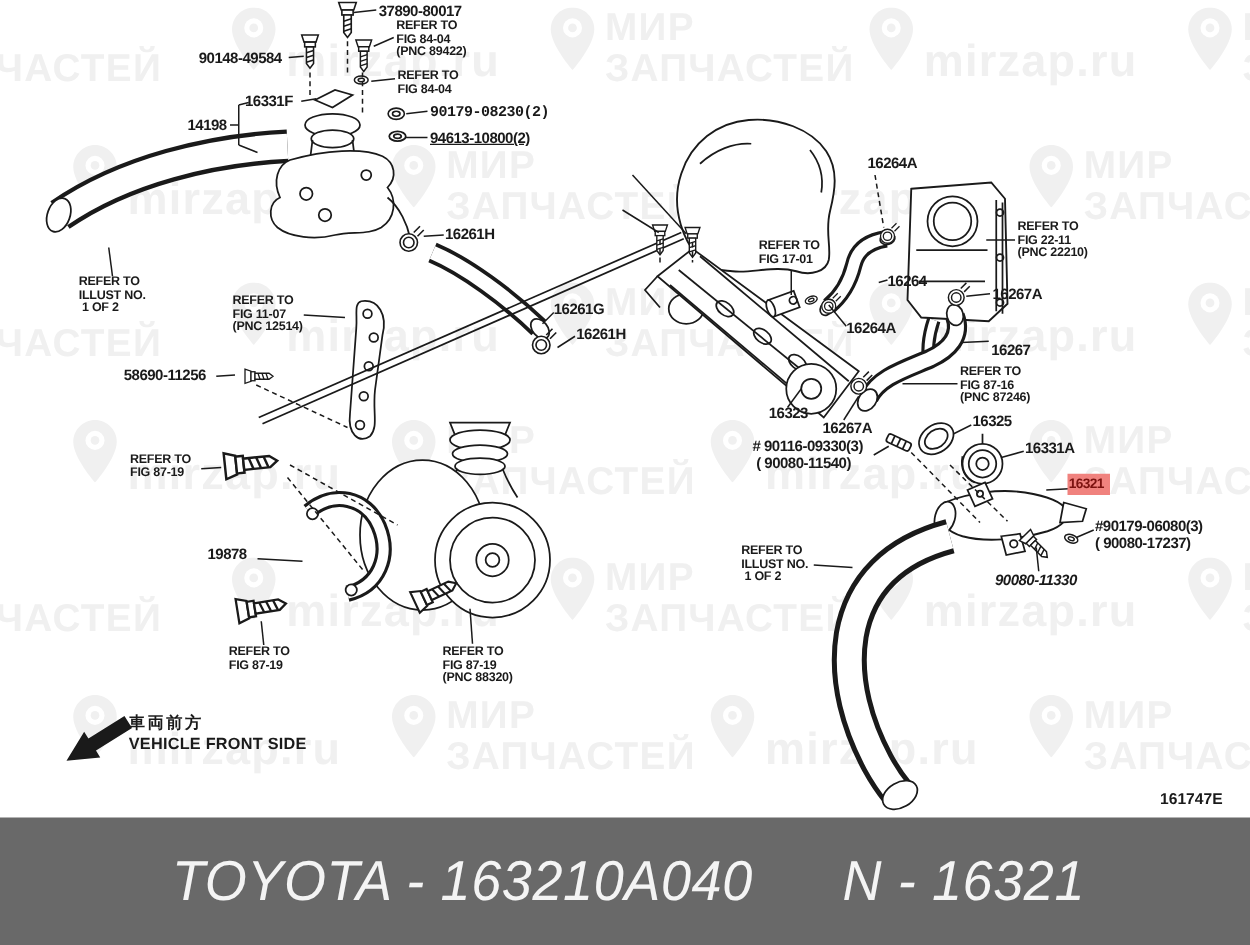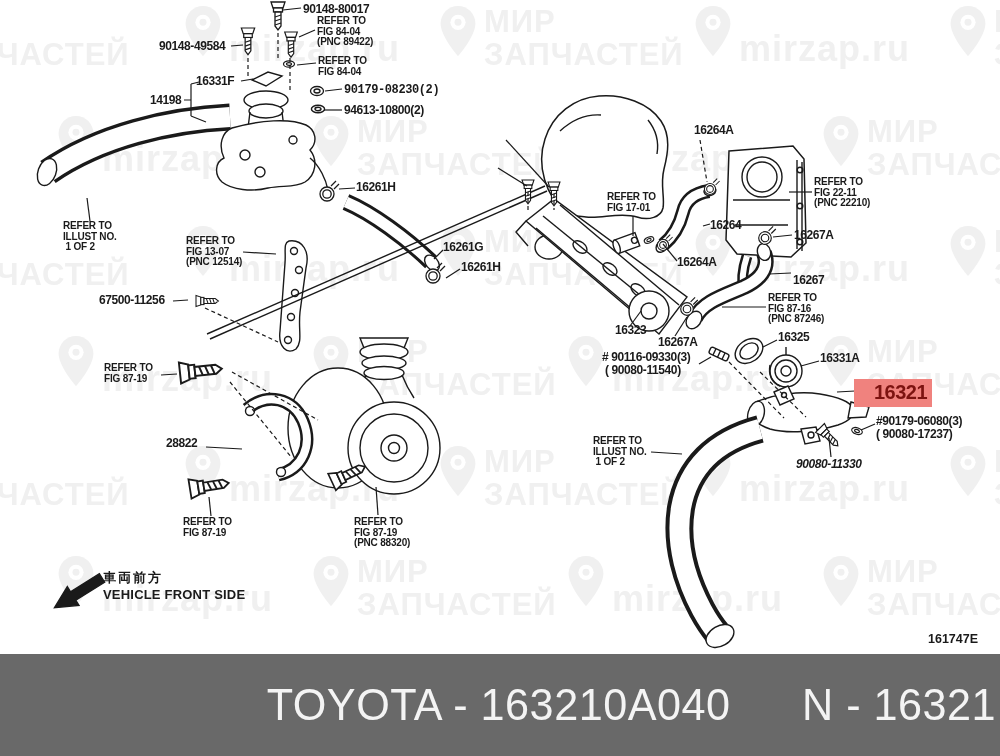--- a/index.html
+++ b/index.html
@@ -13,29 +13,29 @@
   .wm-txt{font-size:31px;line-height:1.05;letter-spacing:1px;}
   .wm-url{font-size:36px;letter-spacing:1px;margin-top:22px;}
   .wm-pin{flex:0 0 auto;}
   
   #art{position:absolute;left:0;top:0;z-index:1;}
   
   #labels{position:absolute;inset:0;z-index:2;}
   .lbl{position:absolute;color:var(--ink);font-weight:bold;white-space:pre;}
   .lbl .lg{font-size:12px;letter-spacing:-0.4px;line-height:12.5px;}
   .lbl .sm{font-size:10px;letter-spacing:-0.2px;line-height:10.5px;}
-  #highlight-16321{position:absolute;left:854px;top:379px;z-index:3;padding:2px 5px 3px 20px;
-     font-size:20px;font-weight:bold;letter-spacing:-0.5px;cursor:pointer;}
+  #highlight-16321{position:absolute;left:854px;top:379px;z-index:3;padding:2px 5px 3px 1px;
+     font-size:11px;font-weight:bold;letter-spacing:-0.5px;cursor:pointer;}
   #front-side{position:absolute;left:103px;top:569px;z-index:2;color:var(--ink);font-weight:bold;}
   #front-side .jp{font-size:13px;letter-spacing:2px;}
   #front-side .en{font-size:13px;letter-spacing:0.2px;}
   #footer-code{position:absolute;left:928px;top:632px;z-index:2;font-size:12.5px;font-weight:bold;color:var(--ink);}
   
   #banner{position:absolute;left:0;top:654px;width:1000px;height:102px;z-index:4;
-          display:flex;align-items:center;justify-content:flex-end;gap:58px;}
+          display:flex;align-items:center;justify-content:center;gap:58px;font-style:italic;}
   #banner span{font-size:45px;font-weight:400;letter-spacing:0.5px;transform:scaleX(0.96);}
 </style>
 </head>
 <body>
 
 <div id="stage">
 
   <div id="watermark">
       <div class="wm-tile" style="left: -70px; top: 6px;">
         <div class="wm-txt">МИР<br>ЗАПЧАСТЕЙ</div>
@@ -521,49 +521,49 @@
           <path d="M 760,372 L 806,417"></path>
         <path d="M 528,192 L 528,212"></path>
           <path d="M 554,194 L 554,210"></path>
       </g>
 
       <path transform="translate(102,578) rotate(148)" fill="#1a1a1a" d="M0,-5 L34,-5 L34,-11 L56,0 L34,11 L34,5 L0,5 Z"></path>
     </g>
   </svg>
 
   <div id="labels">
-      <div class="lbl" style="left: 303px; top: 3px;"><div class="lg">90148-80017</div></div>
+      <div class="lbl" style="left: 303px; top: 3px;"><div class="lg">37890-80017</div></div>
       <div class="lbl" style="left: 317px; top: 16px;"><div class="sm">REFER TO</div><div class="sm">FIG 84-04</div><div class="sm">(PNC 89422)</div></div>
       <div class="lbl" style="left: 159px; top: 40px;"><div class="lg">90148-49584</div></div>
       <div class="lbl" style="left: 318px; top: 56px;"><div class="sm">REFER TO</div><div class="sm">FIG 84-04</div></div>
       <div class="lbl" style="left: 344px; top: 84px; font-family: Liberation Mono, monospace;"><div class="lg">90179-08230(2)</div></div>
-      <div class="lbl" style="left: 344px; top: 104px;"><div class="lg">94613-10800(2)</div></div>
+      <div class="lbl" style="left: 344px; top: 104px; text-decoration: underline;"><div class="lg">94613-10800(2)</div></div>
       <div class="lbl" style="left: 196px; top: 75px;"><div class="lg">16331F</div></div>
       <div class="lbl" style="left: 150px; top: 94px;"><div class="lg">14198</div></div>
       <div class="lbl" style="left: 356px; top: 181px;"><div class="lg">16261H</div></div>
       <div class="lbl" style="left: 607px; top: 192px;"><div class="sm">REFER TO</div><div class="sm">FIG 17-01</div></div>
       <div class="lbl" style="left: 694px; top: 124px;"><div class="lg">16264A</div></div>
       <div class="lbl" style="left: 814px; top: 177px;"><div class="sm">REFER TO</div><div class="sm">FIG 22-11</div><div class="sm">(PNC 22210)</div></div>
       <div class="lbl" style="left: 710px; top: 219px;"><div class="lg">16264</div></div>
       <div class="lbl" style="left: 794px; top: 229px;"><div class="lg">16267A</div></div>
       <div class="lbl" style="left: 677px; top: 256px;"><div class="lg">16264A</div></div>
       <div class="lbl" style="left: 793px; top: 274px;"><div class="lg">16267</div></div>
       <div class="lbl" style="left: 768px; top: 293px;"><div class="sm">REFER TO</div><div class="sm">FIG 87-16</div><div class="sm">(PNC 87246)</div></div>
       <div class="lbl" style="left: 443px; top: 241px;"><div class="lg">16261G</div></div>
       <div class="lbl" style="left: 461px; top: 261px;"><div class="lg">16261H</div></div>
-      <div class="lbl" style="left: 186px; top: 236px;"><div class="sm">REFER TO</div><div class="sm">FIG 13-07</div><div class="sm">(PNC 12514)</div></div>
-      <div class="lbl" style="left: 99px; top: 294px;"><div class="lg">67500-11256</div></div>
+      <div class="lbl" style="left: 186px; top: 236px;"><div class="sm">REFER TO</div><div class="sm">FIG 11-07</div><div class="sm">(PNC 12514)</div></div>
+      <div class="lbl" style="left: 99px; top: 294px;"><div class="lg">58690-11256</div></div>
       <div class="lbl" style="left: 63px; top: 221px;"><div class="sm">REFER TO</div><div class="sm">ILLUST NO.</div><div class="sm"> 1 OF 2</div></div>
       <div class="lbl" style="left: 104px; top: 363px;"><div class="sm">REFER TO</div><div class="sm">FIG 87-19</div></div>
       <div class="lbl" style="left: 615px; top: 324px;"><div class="lg">16323</div></div>
       <div class="lbl" style="left: 658px; top: 336px;"><div class="lg">16267A</div></div>
       <div class="lbl" style="left: 778px; top: 331px;"><div class="lg">16325</div></div>
       <div class="lbl" style="left: 602px; top: 351px;"><div class="lg"># 90116-09330(3)</div><div class="lg"> ( 90080-11540)</div></div>
       <div class="lbl" style="left: 820px; top: 352px;"><div class="lg">16331A</div></div>
-      <div class="lbl" style="left: 166px; top: 437px;"><div class="lg">28822</div></div>
+      <div class="lbl" style="left: 166px; top: 437px;"><div class="lg">19878</div></div>
       <div class="lbl" style="left: 183px; top: 517px;"><div class="sm">REFER TO</div><div class="sm">FIG 87-19</div></div>
       <div class="lbl" style="left: 354px; top: 517px;"><div class="sm">REFER TO</div><div class="sm">FIG 87-19</div><div class="sm">(PNC 88320)</div></div>
       <div class="lbl" style="left: 593px; top: 436px;"><div class="sm">REFER TO</div><div class="sm">ILLUST NO.</div><div class="sm"> 1 OF 2</div></div>
       <div class="lbl" style="left: 876px; top: 415px;"><div class="lg">#90179-06080(3)</div><div class="lg">( 90080-17237)</div></div>
       <div class="lbl" style="left: 796px; top: 458px; font-style: italic;"><div class="lg">90080-11330</div></div>
     </div>
 
   <div id="highlight-16321" style="background: rgb(240, 130, 126); color: rgb(124, 19, 16);">16321</div>
 
   <div id="front-side">

